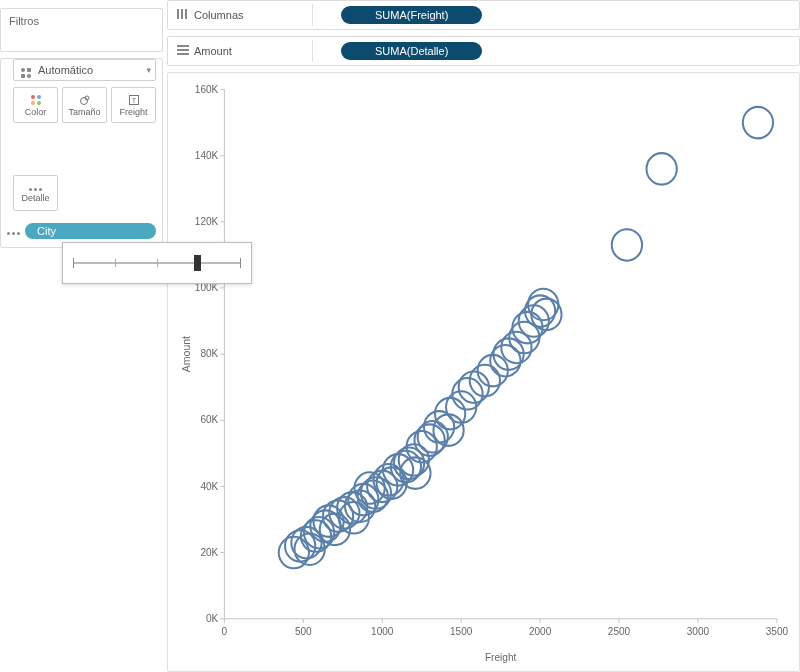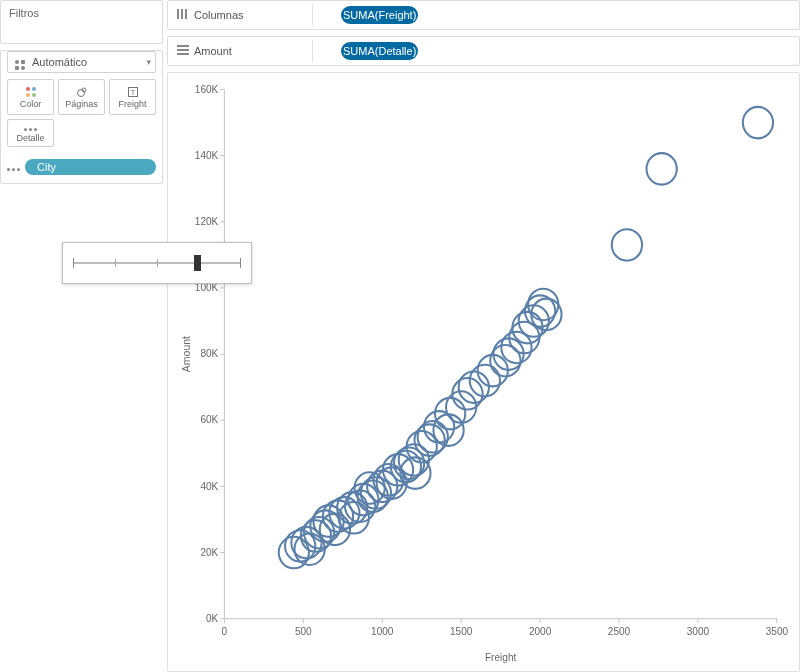--- a/index.html
+++ b/index.html
@@ -22,24 +22,24 @@
     border-radius: 2px;
     margin-bottom: 6px;
     background: #fff;
   }
   .panel-title {
     padding: 6px 8px;
     font-size: 11px;
     color: #666;
   }
   .panel.paginas { height: 44px; }
-  .panel.filtros { height: 44px; }
+  .panel.filtros { height: 44px; margin-top: 8px; }
 
   .panel.marcas .panel-title { padding-bottom: 4px; }
-  .marks-body { padding: 0 6px 8px 6px; }
+  .marks-body { padding: 0 6px 8px 12px; }
 
   .marks-select {
     border: 1px solid #d0d0d0;
     border-radius: 2px;
     height: 22px;
     display: flex;
     align-items: center;
     padding: 0 4px;
     margin-bottom: 6px;
   }
@@ -59,28 +59,29 @@
     color: #666;
     font-size: 9px;
     cursor: pointer;
   }
   .mark-btn .mi { font-size: 12px; height: 14px; display: flex; align-items: center; justify-content: center;}
 
   .mark-row2 { display: grid; grid-template-columns: 1fr 1fr 1fr; gap:4px; margin-top:4px; }
   .mark-wide {
     border: 1px solid #d0d0d0;
     border-radius: 2px;
-    height: 28px;
+    height: 36px;
     display: flex;
     flex-direction: column;
     align-items: center;
     justify-content: center;
     font-size: 9px;
     color: #666;
     cursor: pointer;
+    margin-top: 48px;
   }
   .pill-row { padding: 4px 6px 8px 6px; display:flex; align-items:center;}
   .pill-row .pi { width: 18px; color:#7ca; font-size:11px; }
   .pill-city {
     background: #4aa8c0;
     color: #fff;
     border-radius: 10px;
     padding: 2px 12px;
     font-size: 11px;
     flex:1;
@@ -95,25 +96,25 @@
     align-items: center;
     padding: 3px 4px;
     background: #fff;
     width: 100%;
     gap: 20px;
   }
   .shelf-label { display:flex; align-items:center; width:120px; color:#555; font-size:11px; padding-left:4px;}
   .shelf-label .si { width:18px; color:#777; font-size:12px;}
   .shelf-divider { width:1px; height:22px; background:#e2e2e2; margin-right:8px;}
   .shelf-pill {
-    background: #0369a1;
+    background: #0c4a6e;
     color: #fff;
     border-radius: 12px;
     font-size: 11px;
-    padding: 3px 2px;
+    padding: 3px 34px;
     margin-right: 4px;
   }
 
   .viz-wrap {
     border: 1px solid #e0e0e0;
     border-radius: 2px;
     margin-top: 6px;
     flex:1;
     display:flex;
     flex-direction:column;
@@ -209,21 +210,21 @@
               </span>
             <span>Color</span>
           </div>
           <div class="mark-btn">
             <span class="mi">
               <svg width="12" height="12">
                   <circle cx="5" cy="7" r="3.5" fill="none" stroke="#777"></circle>
                   <circle cx="8" cy="4" r="2" fill="none" stroke="#777"></circle>
                 </svg>
             </span>
-            <span>Páginas</span>
+            <span>Tamaño</span>
           </div>
           <div class="mark-btn">
             <span class="mi">
               <svg width="12" height="12">
                   <rect x="1.5" y="1.5" width="9" height="9" fill="none" stroke="#777"></rect>
                   <text x="6" y="9" text-anchor="middle" font-size="8" fill="#777">T</text>
                 </svg>
             </span>
             <span>Freight</span>
           </div>

